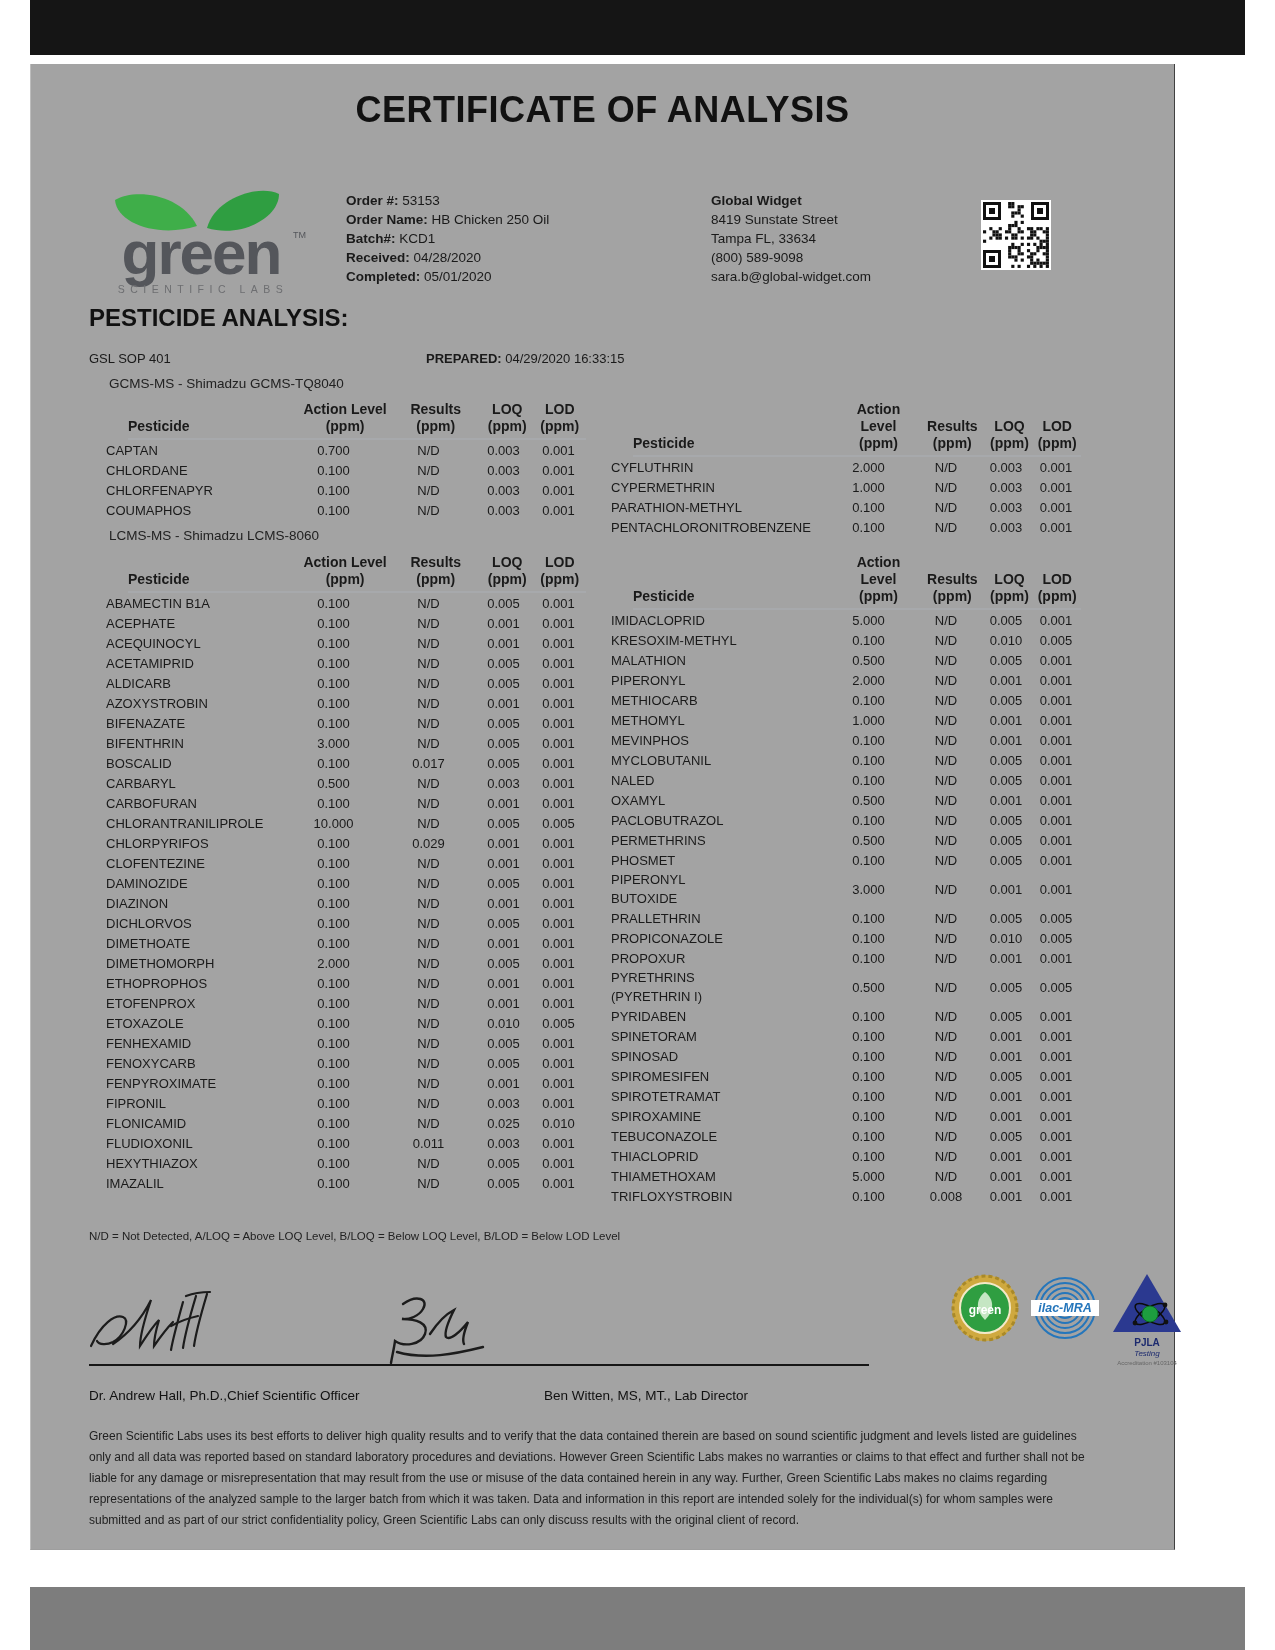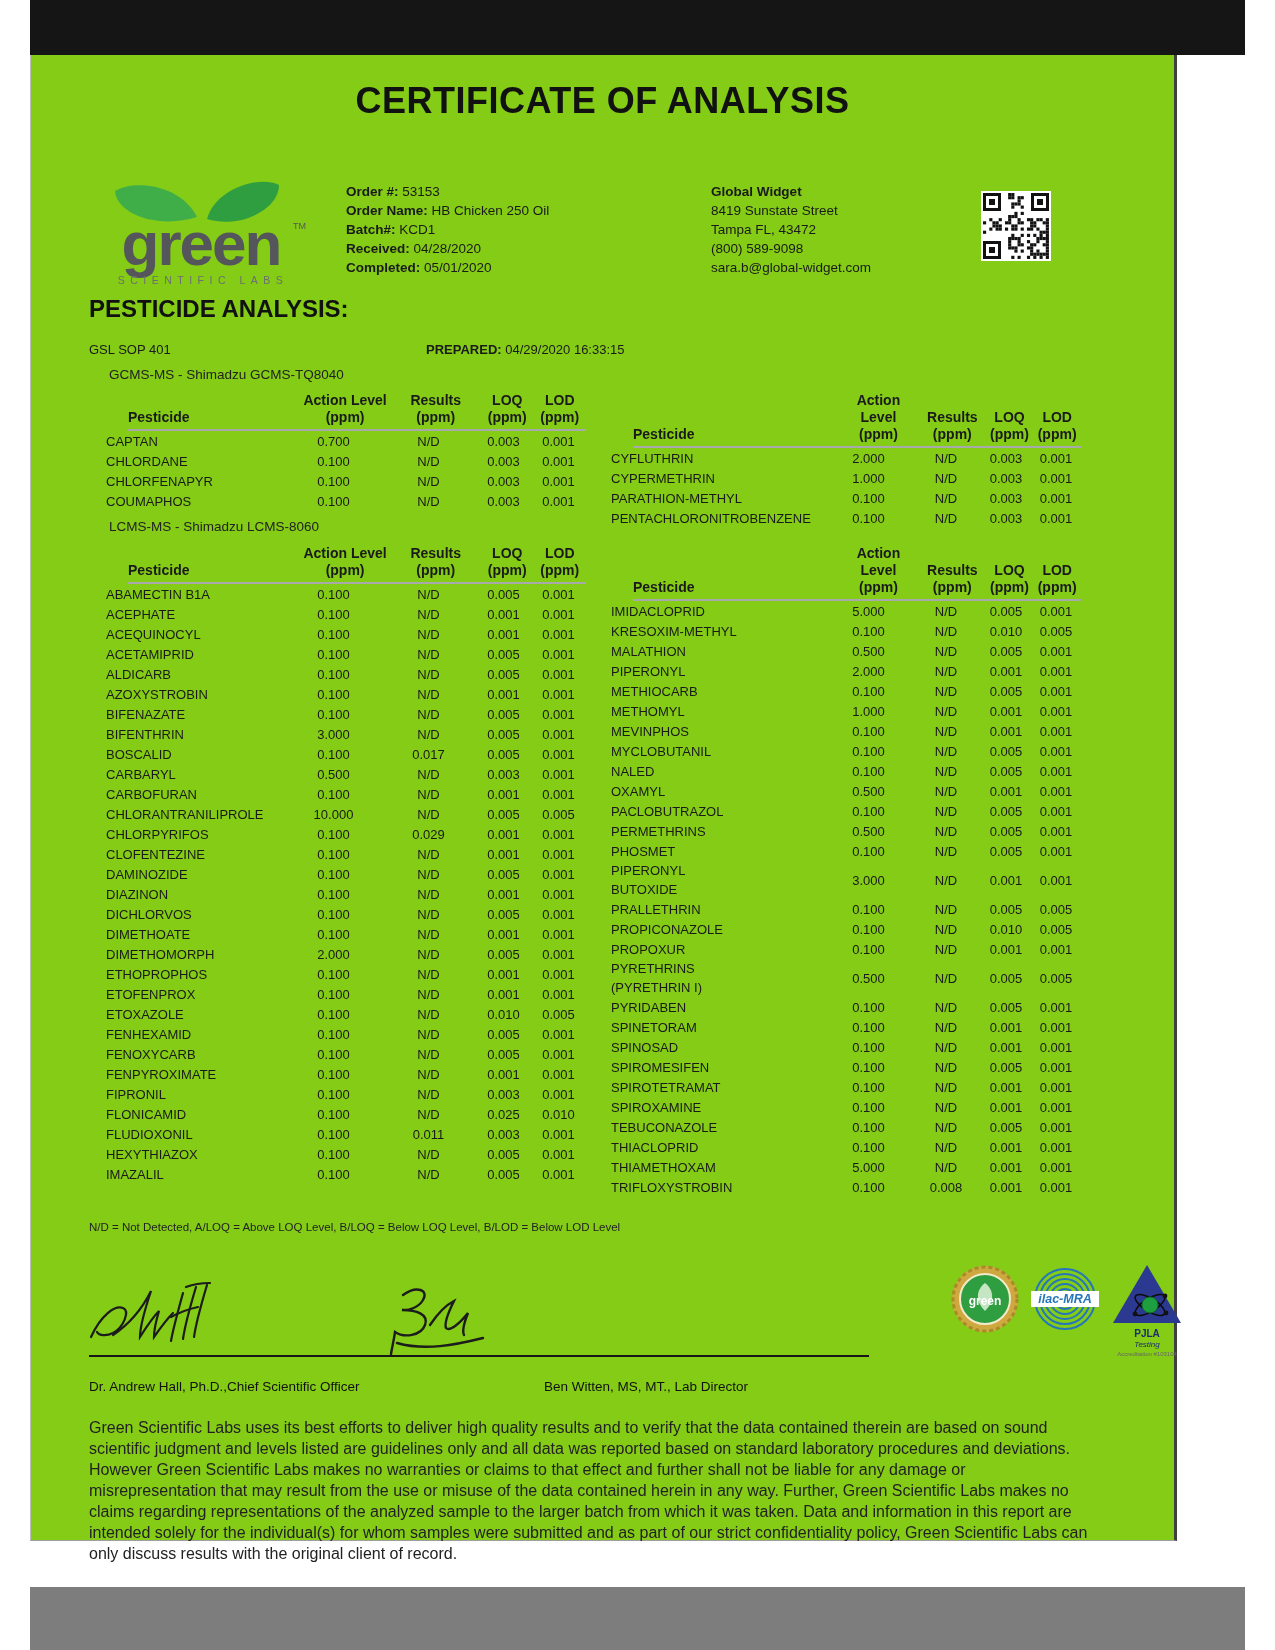--- a/index.html
+++ b/index.html
@@ -1,21 +1,21 @@
 <!DOCTYPE html>
 <html><head>
 <meta charset="utf-8">
 <style>
   html,body{margin:0;padding:0;background:#fff;}
   body{font-family:"Liberation Sans",sans-serif;color:#1a1a1a;}
   .canvas{position:relative;width:1275px;height:1650px;background:#fff;overflow:hidden;}
   .topbar{position:absolute;left:30px;right:30px;top:0;height:55px;background:#151515;}
   .bottombar{position:absolute;left:30px;right:30px;top:1587px;height:63px;background:#7d7d7d;}
-  .page{position:absolute;left:30px;top:55px;width:1143px;height:1485px;background:#84cc16;
-        border-left:1px solid #bdbdbd;border-right:3px solid #404040;border-bottom:1px solid #9e9e9e;}
+  .page{position:absolute;left:30px;top:64px;width:1143px;height:1485px;background:#a3a3a3;
+        border-left:1px solid #bdbdbd;border-right:1px solid #404040;border-bottom:1px solid #9e9e9e;}
 
   .title{position:absolute;top:25px;left:0;width:100%;text-align:center;
          font-size:36px;font-weight:bold;letter-spacing:.5px;color:#111;}
   .subtitle{position:absolute;top:68px;left:0;width:100%;text-align:center;
             font-size:26px;font-weight:bold;color:#111;}
 
   .logo{position:absolute;left:70px;top:126px;width:215px;height:110px;}
 
   .info-block{position:absolute;top:127px;font-size:13.5px;line-height:19px;}
   .order-block{left:315px;width:205px;}
@@ -73,21 +73,21 @@
   .label1{left:58px;}
   .label2{left:513px;}
 
   .contact{position:absolute;left:600px;top:1226px;width:272px;text-align:right;line-height:21px;}
   .contact .company{font-size:15px;font-weight:bold;}
   .contact .line{font-size:13.5px;}
 
   .badges{position:absolute;left:918px;top:1206px;display:flex;gap:10px;align-items:flex-start;}
 
   .disclaimer{position:absolute;left:58px;top:1362px;width:1008px;
-              font-size:16px;line-height:21px;color:#222;}
+              font-size:12px;line-height:21px;color:#222;}
 </style>
 </head>
 <body>
 
 <div class="canvas">
   <div class="topbar"></div>
 
   <div class="page">
 
     <div class="title">CERTIFICATE OF ANALYSIS</div>
@@ -111,21 +111,21 @@
       <span>KCD1</span><br>
       <b>Received:</b>
       <span>04/28/2020</span><br>
       <b>Completed:</b>
       <span>05/01/2020</span>
     </div>
 
     <div class="info-block client-block">
       <b>Global Widget</b><br>
       <span>8419 Sunstate Street</span><br>
-      <span>Tampa FL, 43472</span><br>
+      <span>Tampa FL, 33634</span><br>
       <span>(800) 589-9098</span><br>
       <span>sara.b@global-widget.com</span>
     </div>
 
     <div class="qr">
       <svg width="70" height="70" viewBox="0 0 70 70">
         <rect x="0" y="0" width="70" height="70" fill="#fff"></rect>
         <g fill="#111">
           <rect x="2" y="2" width="18" height="18"></rect>
           <rect x="50" y="2" width="18" height="18"></rect>

